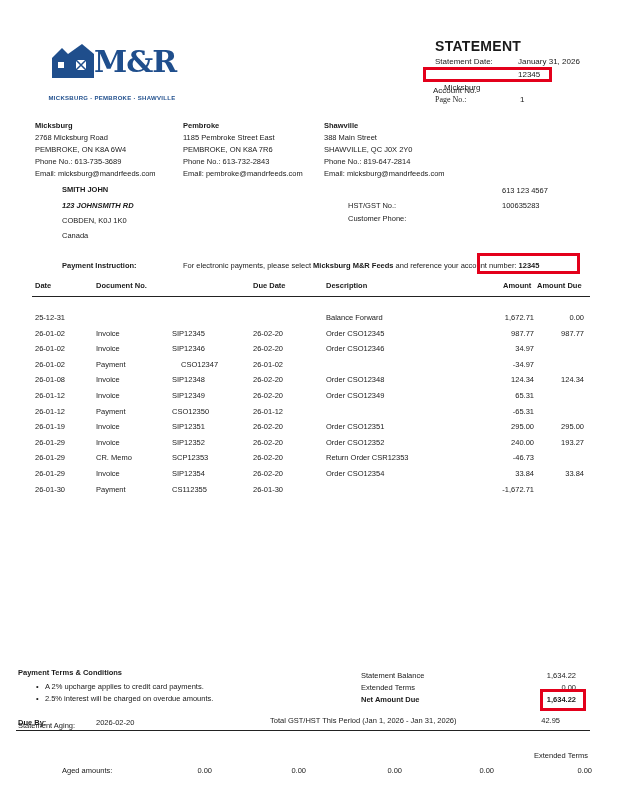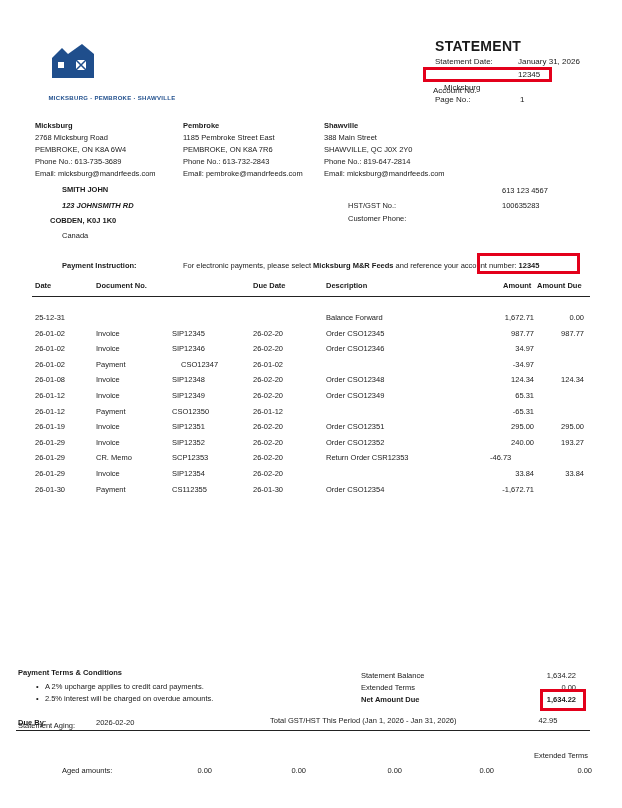--- a/index.html
+++ b/index.html
@@ -31,31 +31,32 @@
 <body>
 
 <div class="abs logo">
   <svg class="barn" viewBox="0 0 44 36">
     <path d="M2 36 L2 16 L12 6 L22 16 L22 36 Z" fill="#1f4e8c"></path>
     <path d="M18 36 L18 12 L32 2 L44 12 L44 36 Z" fill="#1f4e8c"></path>
     <rect x="26" y="18" width="10" height="10" fill="#fff"></rect>
     <path d="M26 18 L36 28 M36 18 L26 28" stroke="#1f4e8c" stroke-width="1.5"></path>
     <rect x="8" y="20" width="6" height="6" fill="#fff"></rect>
   </svg>
+  <div class="logo-mr">M&amp;R</div>
   <div class="logo-sub">MICKSBURG · PEMBROKE · SHAWVILLE</div>
 </div>
 
 <div class="abs stmt-title">STATEMENT</div>
 <div class="abs meta" style="left:435px; top:57px;">Statement Date:</div>
 <div class="abs meta" style="left:518px; top:57px;">January 31, 2026</div>
 <div class="abs meta" style="left:433px; top:86px;">Account No.</div>
 <div class="abs meta" style="left:518px; top:70px;">12345</div>
 <div class="redbox" style="left:423px; top:67px; width:129px; height:15px;"></div>
 <div class="abs meta" style="left:444px; top:83px;">Micksburg</div>
-<div class="abs meta" style="left:435px; top:95px;">Page No.:</div>
+<div class="abs meta" style="left:435px; top:95px;font-family:Liberation Serif, serif;">Page No.:</div>
 <div class="abs meta" style="left:520px; top:95px;">1</div>
 
 <div class="abs addr" style="left:35px; top:120px;">
   <div class="bold">Micksburg</div>
   <div>2768 Micksburg Road</div>
   <div>PEMBROKE, ON K8A 6W4</div>
   <div>Phone No.: 613-735-3689</div>
   <div>Email: micksburg@mandrfeeds.com</div>
 </div>
 <div class="abs addr" style="left:183px; top:120px;">
@@ -68,21 +69,21 @@
 <div class="abs addr" style="left:324px; top:120px;">
   <div class="bold">Shawville</div>
   <div>388 Main Street</div>
   <div>SHAWVILLE, QC J0X 2Y0</div>
   <div>Phone No.: 819-647-2814</div>
   <div>Email: micksburg@mandrfeeds.com</div>
 </div>
 
 <div class="abs small bold" style="left:62px; top:185px;">SMITH JOHN</div>
 <div class="abs small bold" style="left:62px; top:201px;font-style:italic;">123 JOHNSMITH RD</div>
-<div class="abs small" style="left:50px; top:216px;font-weight:bold;">COBDEN, K0J 1K0</div>
+<div class="abs small" style="left:62px; top:216px;">COBDEN, K0J 1K0</div>
 <div class="abs small" style="left:62px; top:231px;">Canada</div>
 <div class="abs small" style="left:348px; top:186px;margin-top:28px;">Customer Phone:</div>
 <div class="abs small" style="left:502px; top:186px;">613 123 4567</div>
 <div class="abs small" style="left:348px; top:201px;">HST/GST No.:</div>
 <div class="abs small" style="left:502px; top:201px;">100635283</div>
 
 <div class="abs small bold" style="left:62px; top:261px;">Payment Instruction:</div>
 <div class="abs small" style="left:183px; top:261px; white-space:nowrap;">
   <span>For electronic payments, please select </span><span class="bold">Micksburg M&amp;R Feeds</span><span> and reference your </span><span>account number: </span><span class="bold">12345</span>
 </div>
@@ -179,29 +180,29 @@
       <span style="left: 326px;">Order CSO12352</span>
       <span style="left: 490px; width: 44px; text-align: right;">240.00</span>
       <span style="left: 540px; width: 44px; text-align: right;">193.27</span>
     </div>
     <div class="row" style="top: 453.4px;">
       <span style="left: 35px;">26-01-29</span>
       <span style="left: 96px;">CR. Memo</span>
       <span style="left: 172px;">SCP12353</span>
       <span style="left: 253px;">26-02-20</span>
       <span style="left: 326px;">Return Order CSR12353</span>
-      <span style="left: 490px; width: 44px; text-align: left;">-46.73</span>
+      <span style="left: 490px; width: 44px; text-align: right;">-46.73</span>
       <span style="left: 540px; width: 44px; text-align: right;"></span>
     </div>
     <div class="row" style="top: 469px;">
       <span style="left: 35px;">26-01-29</span>
       <span style="left: 96px;">Invoice</span>
       <span style="left: 172px;">SIP12354</span>
       <span style="left: 253px;">26-02-20</span>
-      <span style="left: 326px; margin-top: 16px;">Order CSO12354</span>
+      <span style="left: 326px;">Order CSO12354</span>
       <span style="left: 490px; width: 44px; text-align: right;">33.84</span>
       <span style="left: 540px; width: 44px; text-align: right;">33.84</span>
     </div>
     <div class="row" style="top: 484.6px;">
       <span style="left: 35px;">26-01-30</span>
       <span style="left: 96px;">Payment</span>
       <span style="left: 172px;">CS112355</span>
       <span style="left: 253px;">26-01-30</span>
       <span style="left: 326px;"></span>
       <span style="left: 490px; width: 44px; text-align: right;">-1,672.71</span>
@@ -217,21 +218,21 @@
 <div class="abs small r" style="left:520px; top:671px; width:56px;">1,634.22</div>
 <div class="abs small" style="left:361px; top:683px;">Extended Terms</div>
 <div class="abs small r" style="left:520px; top:683px; width:56px;">0.00</div>
 <div class="abs small bold" style="left:361px; top:695px;">Net Amount Due</div>
 <div class="abs small bold r" style="left:520px; top:695px; width:56px;">1,634.22</div>
 <div class="redbox" style="left:540px; top:689px; width:46px; height:22px;"></div>
 
 <div class="abs small bold" style="left:18px; top:718px;">Due By:</div>
 <div class="abs small" style="left:96px; top:718px;">2026-02-20</div>
 <div class="abs small" style="left:270px; top:716px;">Total GST/HST This Period (Jan 1, 2026 - Jan 31, 2026)</div>
-<div class="abs small r" style="left:520px; top:716px; width:56px;text-align:center;">42.95</div>
+<div class="abs small r" style="left:504px; top:716px; width:56px;">42.95</div>
 <div class="abs" style="left:16px; top:730px; width:574px; height:1px; background:#222;"></div>
 
 <div class="abs small" style="left:18px; top:721px;">Statement Aging:</div>
 <div class="abs small" style="left:534px; top:751px;">Extended Terms</div>
 <div class="abs small" style="left:62px; top:766px;">Aged amounts:</div>
 <div class="abs small r" style="left:180px; top:766px; width:32px;">0.00</div>
 <div class="abs small r" style="left:274px; top:766px; width:32px;">0.00</div>
 <div class="abs small r" style="left:370px; top:766px; width:32px;">0.00</div>
 <div class="abs small r" style="left:462px; top:766px; width:32px;">0.00</div>
 <div class="abs small r" style="left:560px; top:766px; width:32px;">0.00</div>

